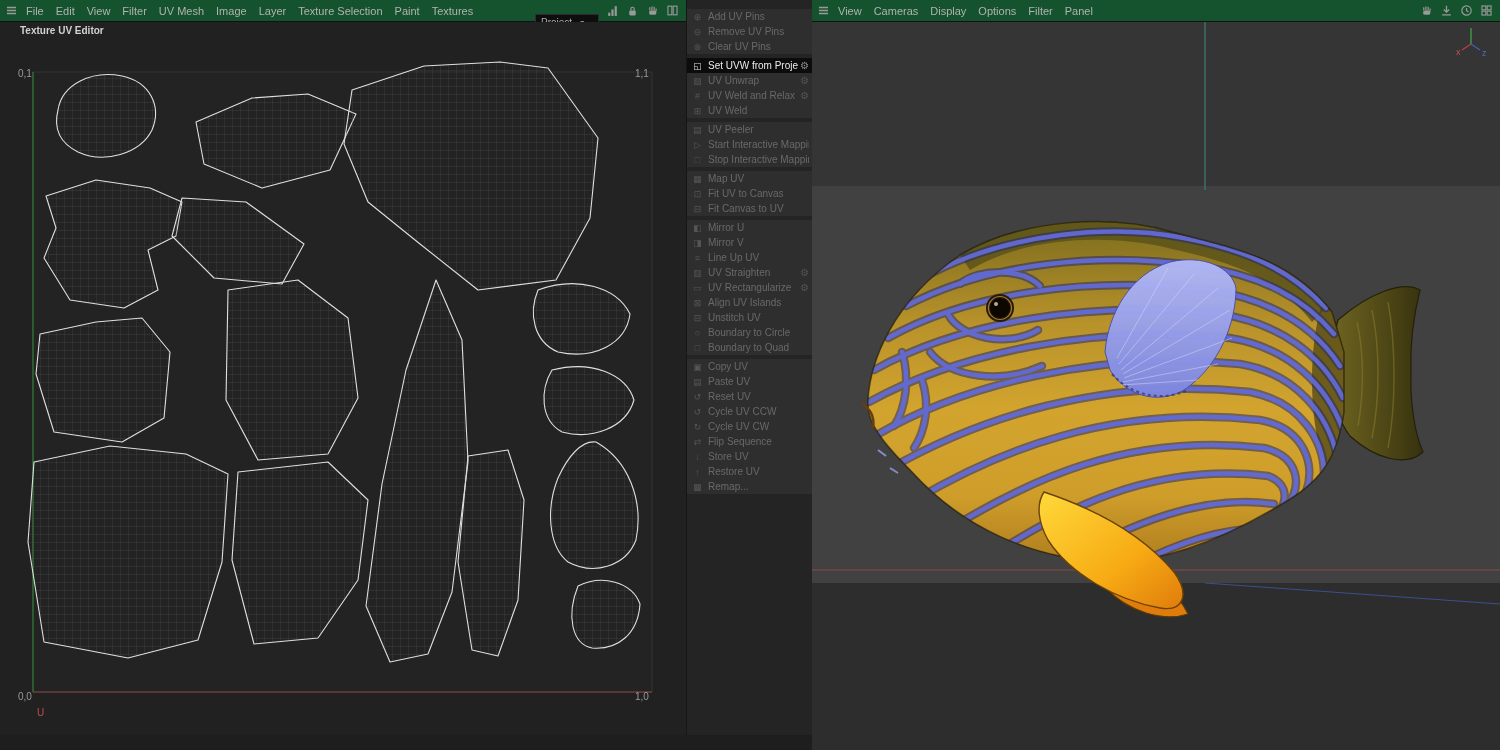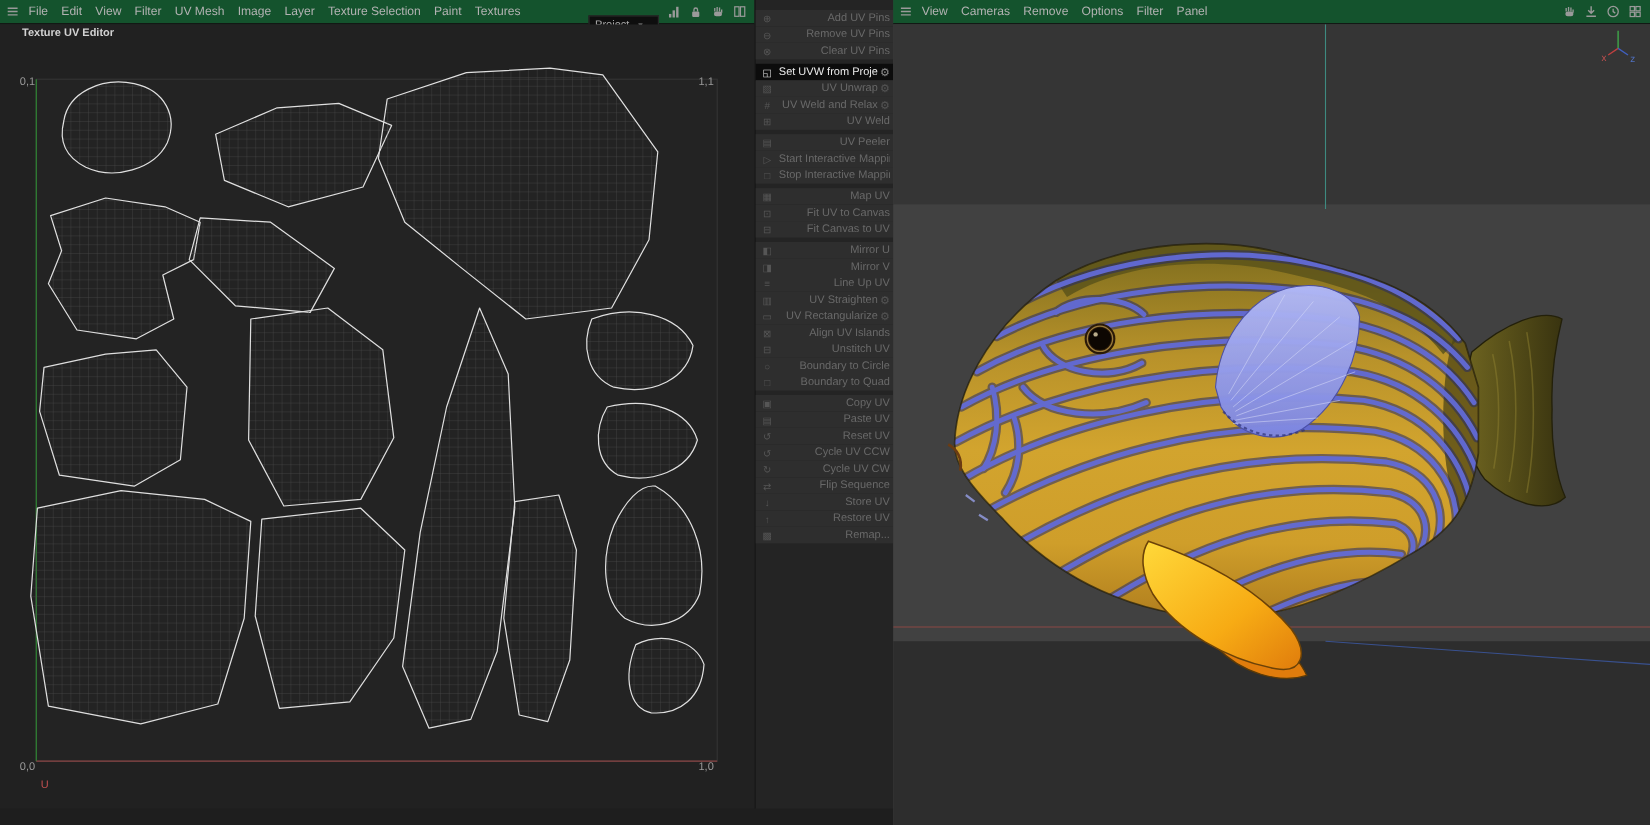--- a/index.html
+++ b/index.html
@@ -29,21 +29,21 @@
   #tool-panel{width:126px;background:#242424;border-left:1px solid #161616;
     box-sizing:border-box;padding-top:9px;}
   .tool-row{height:15px;display:flex;align-items:center;padding:0 3px 0 4px;
     font-size:10px;background:#2e2e2e;cursor:default;}
   .tool-row.disabled{color:#696969;}
   .tool-row.disabled .t-icon{color:#565656;}
   .tool-row.selected{background:#0c0c0c;color:#ececec;}
   .tool-row.selected .t-icon{color:#dcdcdc;}
   .tool-row.group-start{margin-top:4px;}
   .t-icon{width:13px;flex:none;font-size:9px;text-align:center;margin-right:4px;color:#666;}
-  .t-label{flex:1;white-space:nowrap;overflow:hidden;text-align:right;}
+  .t-label{flex:1;white-space:nowrap;overflow:hidden;}
   .t-gear{flex:none;font-size:10px;color:#8d8d8d;margin-left:2px;}
   .tool-row.disabled .t-gear{color:#545454;}
   
   #viewport{width:688px;display:flex;flex-direction:column;background:#3f3f3f;}
   #view3d{position:relative;height:728px;flex:none;}
   #view3d svg{position:absolute;top:0;left:0;}
 </style>
 </head>
 <body>
 
@@ -297,21 +297,21 @@
       <span class="mini-icon hamburger">
         <svg width="13" height="13" viewBox="0 0 13 13">
             <g stroke="#9a9a9a" stroke-width="1.3">
               <path d="M2 3.5h9M2 6.5h9M2 9.5h9"></path>
             </g>
           </svg>
       </span>
       <span style="display:flex;align-items:center;">
           <span class="menu-item">View</span>
           <span class="menu-item">Cameras</span>
-          <span class="menu-item">Remove</span>
+          <span class="menu-item">Display</span>
           <span class="menu-item">Options</span>
           <span class="menu-item">Filter</span>
           <span class="menu-item">Panel</span>
         </span>
       <span class="bar-right">
         <span class="mini-icon">
           <svg width="13" height="13" viewBox="0 0 12 12">
               <g stroke="#9a9a9a" stroke-width="1.1" fill="none">
                 <path d="M3.5 6V3M5.5 6V2.2M7.5 6V2.6M9.3 7V4.2"></path>
               </g>

